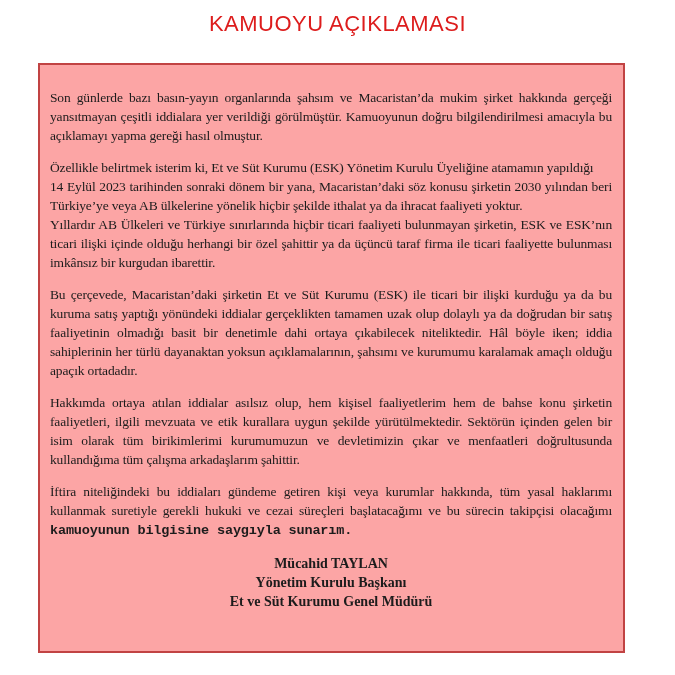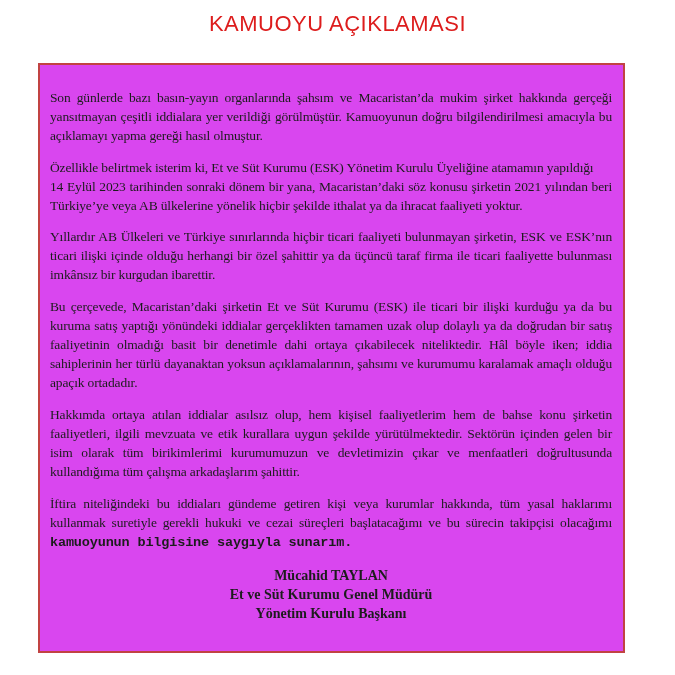--- a/index.html
+++ b/index.html
@@ -32,34 +32,34 @@
     color: var(--title-red);
   }
   .doc-box {
     position: absolute;
     left: 38px;
     top: 52px;
     width: 587px;
     height: 590px;
     box-sizing: border-box;
     border: 2px solid var(--border-red);
-    background: #d946ef;
+    background: #fca5a5;
     padding: 23px 11px 0 10px;
   }
   .para {
     margin: 0 0 13px 0;
     font-family: "Liberation Serif", serif;
     font-size: 13.5px;
     line-height: 19px;
     letter-spacing: -0.15px;
     text-align: justify;
     color: var(--text-black);
   }
   .para.tight {
-    margin-bottom: 12px;
+    margin-bottom: 0;
   }
   .bold {
     font-weight: bold;
     font-family: Liberation Mono, monospace;
   }
   .signature {
     margin-top: 14px;
     text-align: center;
     font-family: "Liberation Serif", serif;
     font-weight: bold;
@@ -72,31 +72,31 @@
 <body>
 
 <div class="page">
 
   <h1 class="title">KAMUOYU AÇIKLAMASI</h1>
 
   <div class="doc-box">
 
     <p class="para">Son günlerde bazı basın-yayın organlarında şahsım ve Macaristan’da mukim şirket hakkında gerçeği yansıtmayan çeşitli iddialara yer verildiği görülmüştür. Kamuoyunun doğru bilgilendirilmesi amacıyla bu açıklamayı yapma gereği hasıl olmuştur.</p>
 
-    <p class="para tight"><span>Özellikle belirtmek isterim ki, Et ve Süt Kurumu (ESK) Yönetim Kurulu Üyeliğine atamamın yapıldığı</span><br><span>14 Eylül 2023 tarihinden sonraki dönem bir yana, Macaristan’daki söz konusu şirketin 2021 yılından beri Türkiye’ye veya AB ülkelerine yönelik hiçbir şekilde ithalat ya da ihracat faaliyeti yoktur.</span></p>
+    <p class="para tight"><span>Özellikle belirtmek isterim ki, Et ve Süt Kurumu (ESK) Yönetim Kurulu Üyeliğine atamamın yapıldığı</span><br><span>14 Eylül 2023 tarihinden sonraki dönem bir yana, Macaristan’daki söz konusu şirketin 2030 yılından beri Türkiye’ye veya AB ülkelerine yönelik hiçbir şekilde ithalat ya da ihracat faaliyeti yoktur.</span></p>
 
 
     <p class="para">Yıllardır AB Ülkeleri ve Türkiye sınırlarında hiçbir ticari faaliyeti bulunmayan şirketin, ESK ve ESK’nın ticari ilişki içinde olduğu herhangi bir özel şahittir ya da üçüncü taraf firma ile ticari faaliyette bulunması imkânsız bir kurgudan ibarettir.</p>
 
     <p class="para">Bu çerçevede, Macaristan’daki şirketin Et ve Süt Kurumu (ESK) ile ticari bir ilişki kurduğu ya da bu kuruma satış yaptığı yönündeki iddialar gerçeklikten tamamen uzak olup dolaylı ya da doğrudan bir satış faaliyetinin olmadığı basit bir denetimle dahi ortaya çıkabilecek niteliktedir. Hâl böyle iken; iddia sahiplerinin her türlü dayanaktan yoksun açıklamalarının, şahsımı ve kurumumu karalamak amaçlı olduğu apaçık ortadadır.</p>
 
     <p class="para">Hakkımda ortaya atılan iddialar asılsız olup, hem kişisel faaliyetlerim hem de bahse konu şirketin faaliyetleri, ilgili mevzuata ve etik kurallara uygun şekilde yürütülmektedir. Sektörün içinden gelen bir isim olarak tüm birikimlerimi kurumumuzun ve devletimizin çıkar ve menfaatleri doğrultusunda kullandığıma tüm çalışma arkadaşlarım şahittir.</p>
 
     <p class="para"><span>İftira niteliğindeki bu iddiaları gündeme getiren kişi veya kurumlar hakkında, tüm yasal haklarımı kullanmak suretiyle gerekli hukuki ve cezai süreçleri başlatacağımı ve bu sürecin takipçisi olacağımı </span><span class="bold">kamuoyunun bilgisine saygıyla sunarım.</span></p>
 
     <div class="signature">
       <div>Mücahid TAYLAN</div>
+      <div>Yönetim Kurulu Başkanı</div>
       <div>Et ve Süt Kurumu Genel Müdürü</div>
-      <div>Yönetim Kurulu Başkanı</div>
     </div>
 
   </div>
 </div>
 
 </body></html>

